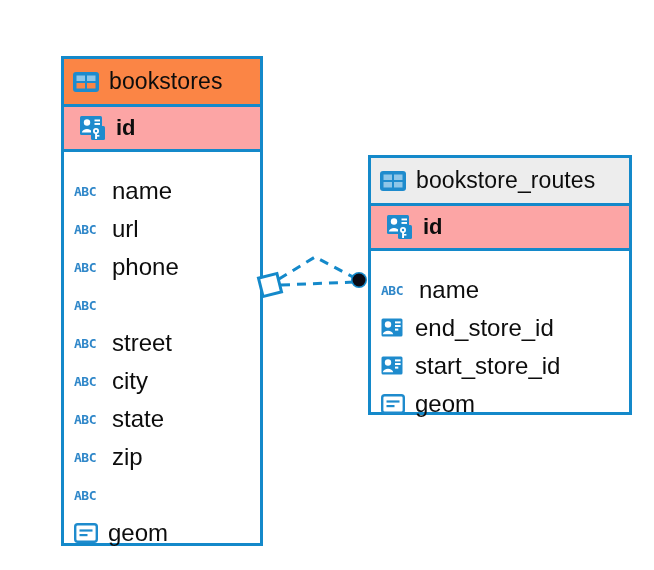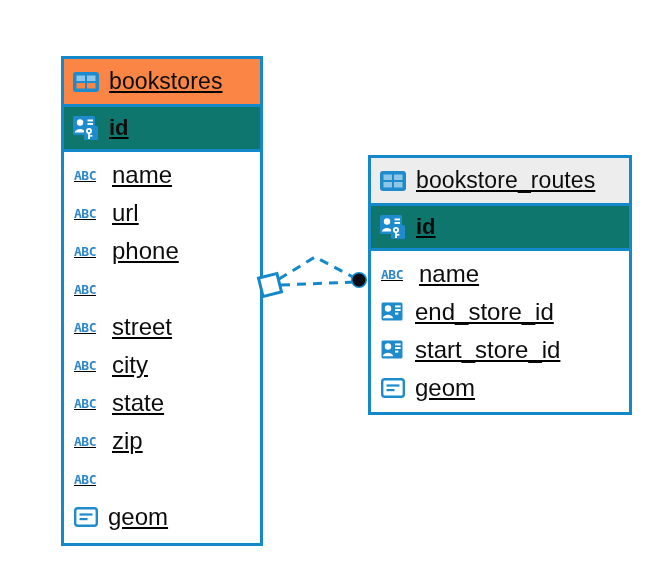--- a/index.html
+++ b/index.html
@@ -14,21 +14,20 @@
     overflow: hidden;
     font-family: "Liberation Sans", sans-serif;
   }
 
   
   .er-table {
     position: absolute;
     box-sizing: border-box;
     border: 3px solid #1489ca;
     background: #ffffff;
-    text-decoration: underline;
   }
   #table-bookstores {
     left: 61px;
     top: 56px;
     width: 202px;
     height: 490px;
   }
   #table-bookstore-routes {
     left: 368px;
     top: 155px;
@@ -54,33 +53,33 @@
     letter-spacing: 0.1px;
     white-space: nowrap;
   }
 
   
   .tbl-pk-row {
     display: flex;
     align-items: center;
     box-sizing: border-box;
     height: 45px;
-    padding-left: 9px;
+    padding-left: 16px;
     border-bottom: 3px solid #1489ca;
-    background: #0f766e;
+    background: #fca5a5;
   }
   .tbl-pk-row .field-label {
     font-size: 22px;
     font-weight: bold;
     color: #0d0d0d;
     margin-left: 10px;
   }
 
   
-  .fields { padding-top: 4px; }
+  .fields { padding-top: 20px; }
   .field-row {
     display: flex;
     align-items: center;
     box-sizing: border-box;
     height: 38px;
     padding-left: 10px;
   }
   .field-row .field-label {
     font-size: 24px;
     color: #0d0d0d;

